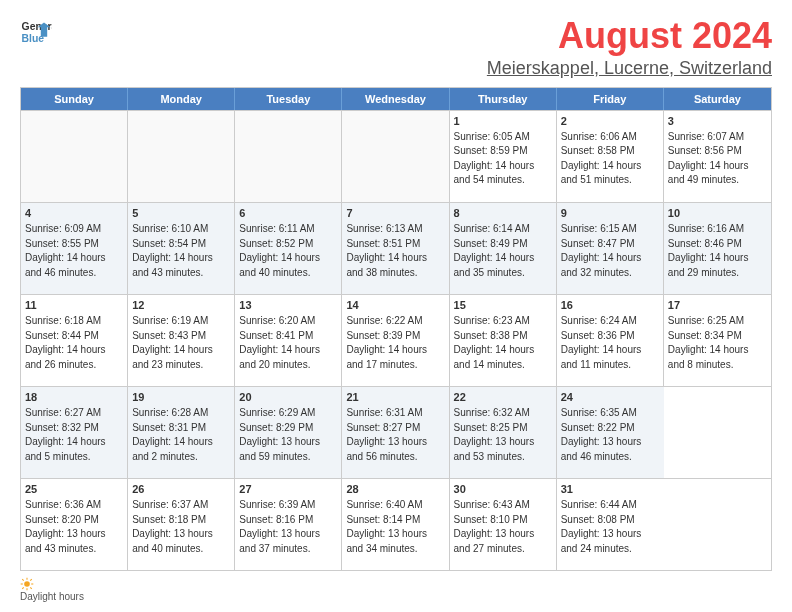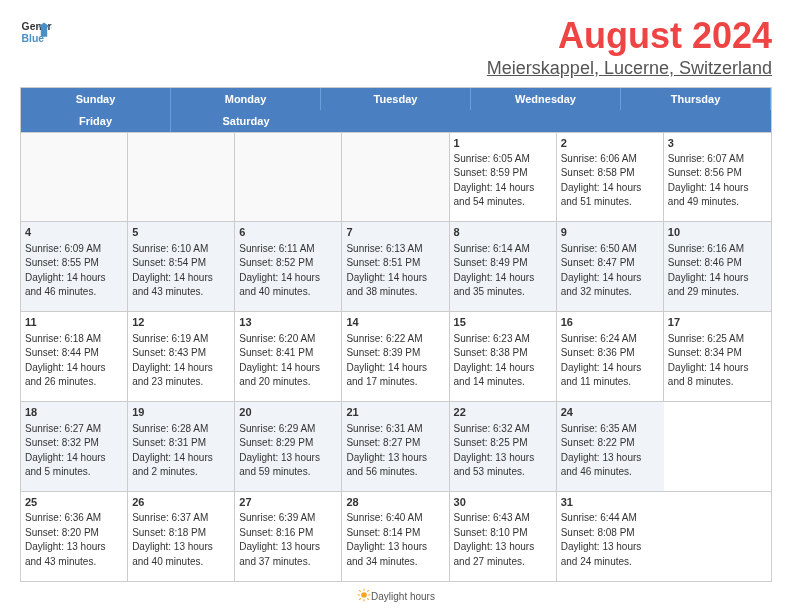--- a/index.html
+++ b/index.html
@@ -48,21 +48,21 @@
       text-decoration: underline;
     }
     .calendar {
       flex: 1;
       display: flex;
       flex-direction: column;
       border: 1px solid #ccc;
     }
     .cal-header {
       display: grid;
-      grid-template-columns: repeat(5, 1fr);
+      grid-template-columns: repeat(7, 1fr);
       background: #4a7fc1;
     }
     .cal-header-cell {
       color: #fff;
       font-size: 11px;
       font-weight: bold;
       padding: 5px 4px;
       text-align: center;
       border-right: 1px solid #6a9fd8;
     }
@@ -111,22 +111,23 @@
       line-height: 1.45;
     }
     .footer {
       margin-top: 6px;
       font-size: 10px;
       color: #555;
       text-align: center;
     }
     .footer-note {
       display: flex;
-      align-items: flex-end;
+      align-items: flex-start;
       justify-content: center;
+      flex-direction: column;
     }
     .sun-icon {
       width: 14px;
       height: 14px;
     }
   </style>
 </head>
 <body>
 
 <div class="page">
@@ -213,21 +214,21 @@
           </div>
           <div class="cal-cell alt-row">
             <span class="day-num">8</span>
             <div class="day-info">Sunrise: 6:14 AM
 Sunset: 8:49 PM
 Daylight: 14 hours
 and 35 minutes.</div>
           </div>
           <div class="cal-cell alt-row">
             <span class="day-num">9</span>
-            <div class="day-info">Sunrise: 6:50 AM
+            <div class="day-info">Sunrise: 6:15 AM
 Sunset: 8:47 PM
 Daylight: 14 hours
 and 32 minutes.</div>
           </div>
           <div class="cal-cell alt-row">
             <span class="day-num">10</span>
             <div class="day-info">Sunrise: 6:16 AM
 Sunset: 8:46 PM
 Daylight: 14 hours
 and 29 minutes.</div>

